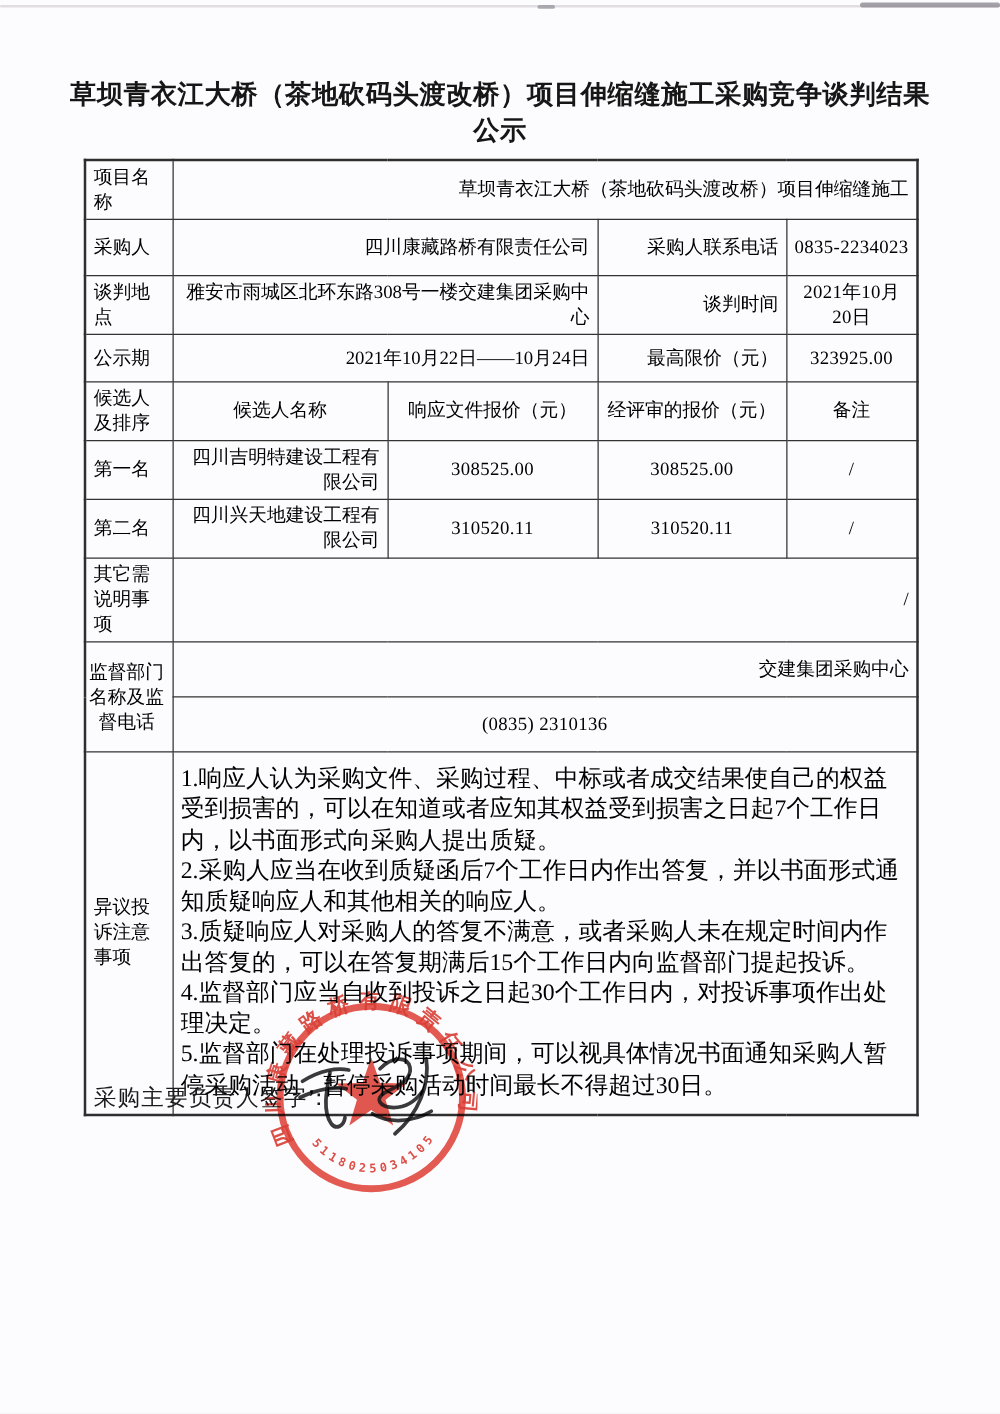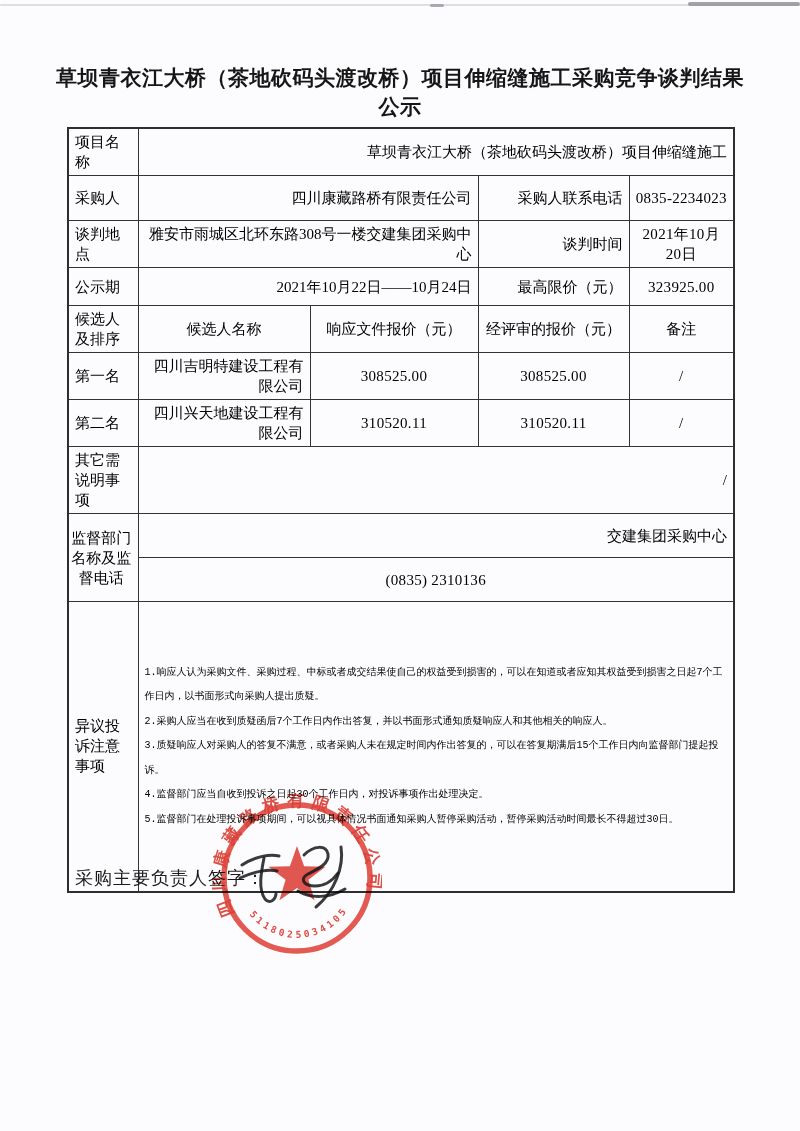--- a/index.html
+++ b/index.html
@@ -10,21 +10,21 @@
     color:#1c1c1c;
   }
   
   .scan-edge { position:absolute; background:#c9c6ce; }
   .scan-edge.e1 { left:0; top:4px; width:100%; height:2px; opacity:.55; border-radius:2px; }
   .scan-edge.e2 { left:688px; top:2px; width:112px; height:4px; background:#8e8b94; opacity:.8; border-radius:3px; }
   .scan-edge.e3 { left:430px; top:4px; width:14px; height:3px; background:#9a97a0; opacity:.8; border-radius:2px; }
 
   .doc-title {
     position:absolute; left:40px; top:63px; width:720px;
-    text-align:center; font-family:Liberation Sans, sans-serif;
+    text-align:center; font-family:Liberation Mono, monospace;
     font-weight:bold; font-size:21px; line-height:29px; color:#161616;
     letter-spacing:.5px;
   }
 
   table.doc-table {
     position:absolute; left:67px; top:127px; width:666px;
     border-collapse:collapse; table-layout:fixed;
     font-size:15px; color:#000000;
   }
   .doc-table td {
@@ -32,21 +32,21 @@
     padding:3px 6px; line-height:20px;
   }
   table.doc-table { border:2.2px solid #2e2e2e; }
   .lbl { padding-left:5px; padding-right:2px; text-align:left; }
   .lbl.center { text-align:center; padding-left:2px; }
   .val-left { text-align:right; padding-left:8px; }
   .val-center { text-align:right; }
   .num { text-align:center; letter-spacing:.3px;margin-left:42px; }
   .hdr { text-align:center; }
   .objection-cell { vertical-align:middle; padding:10px 6px 10px 10px; }
-  .objection-cell .obj-line { font-size:10px; line-height:24.5px; text-align:left;font-family:Liberation Mono, monospace; }
+  .objection-cell .obj-line { font-size:19px; line-height:24.5px; text-align:left; }
 
   .sign-label {
     position:absolute; left:75px; top:866px;
     font-size:18px; color:#1b1b1b; letter-spacing:1px;
   }
 
   .seal {
     position:absolute; left:212px; top:793px; width:170px; height:170px;
     mix-blend-mode:multiply;
   }

